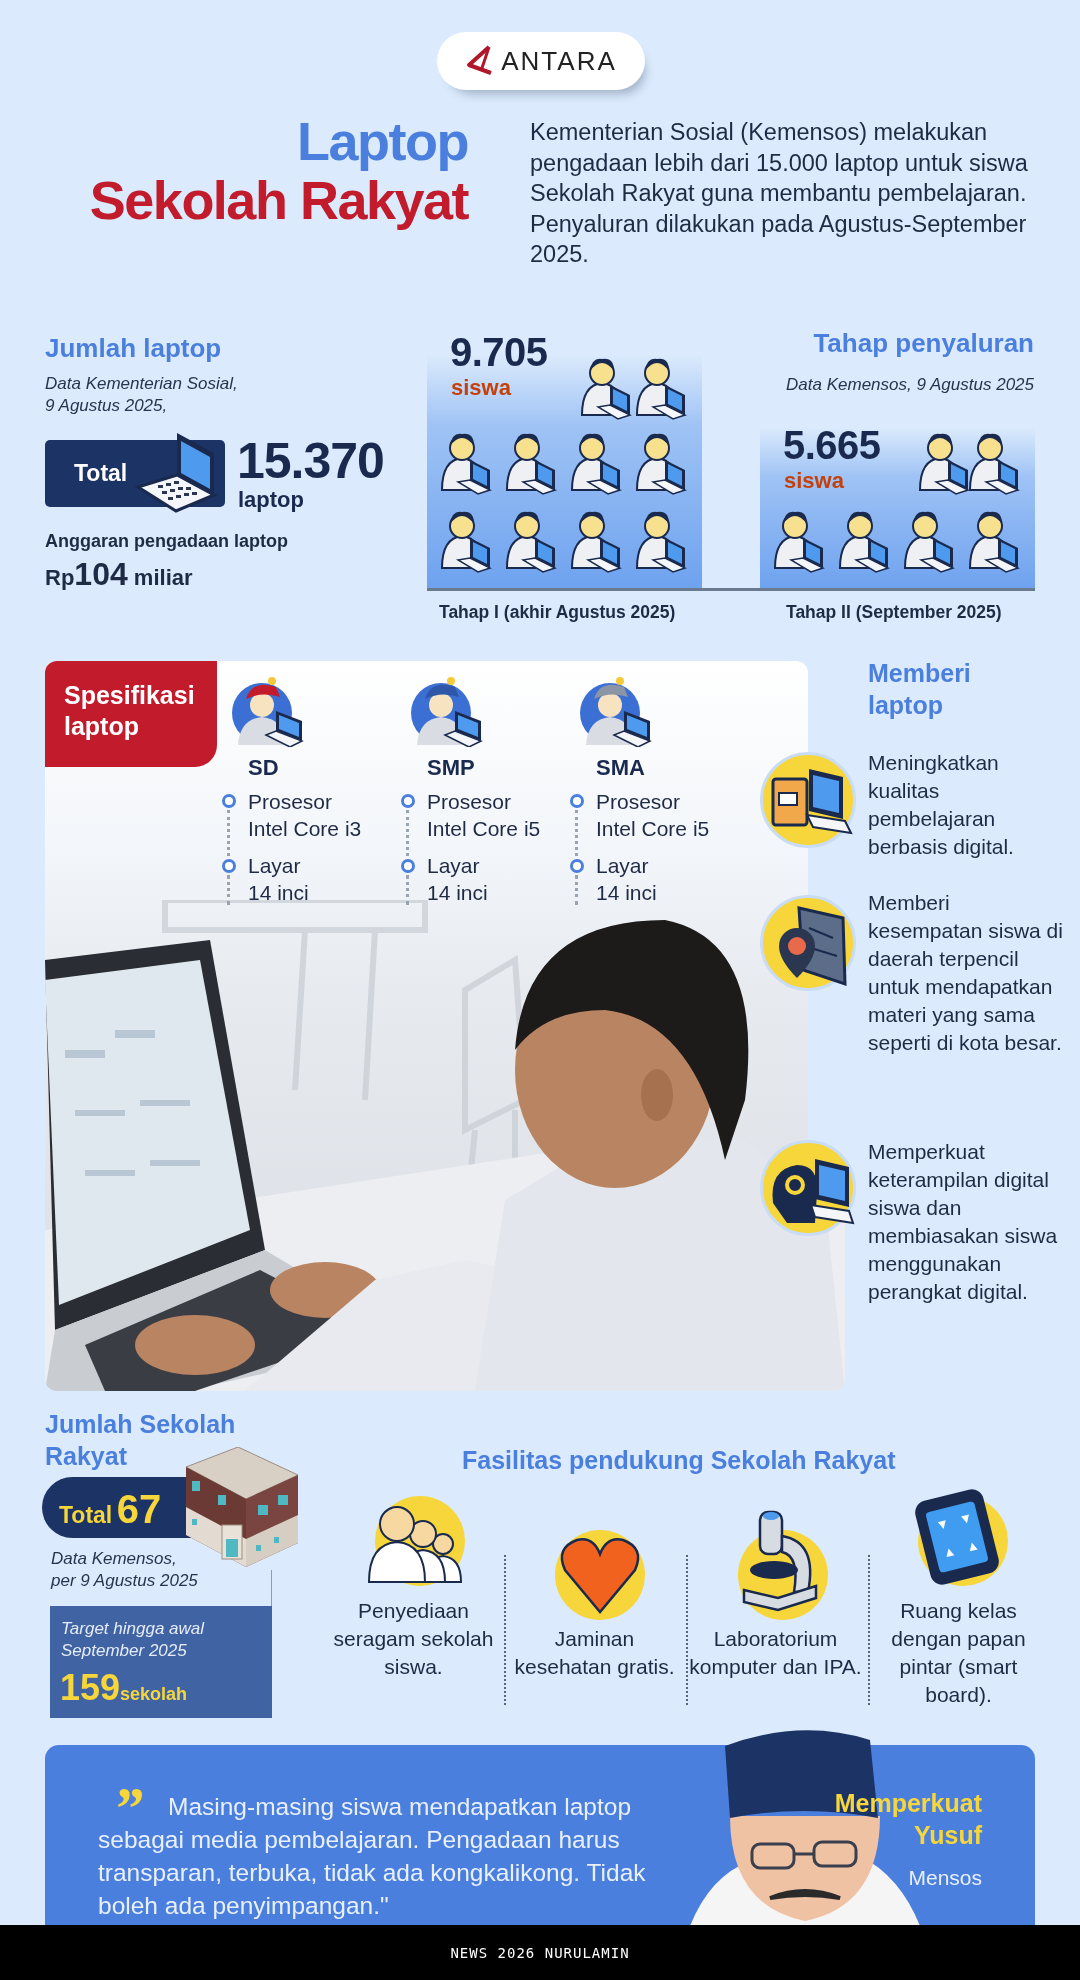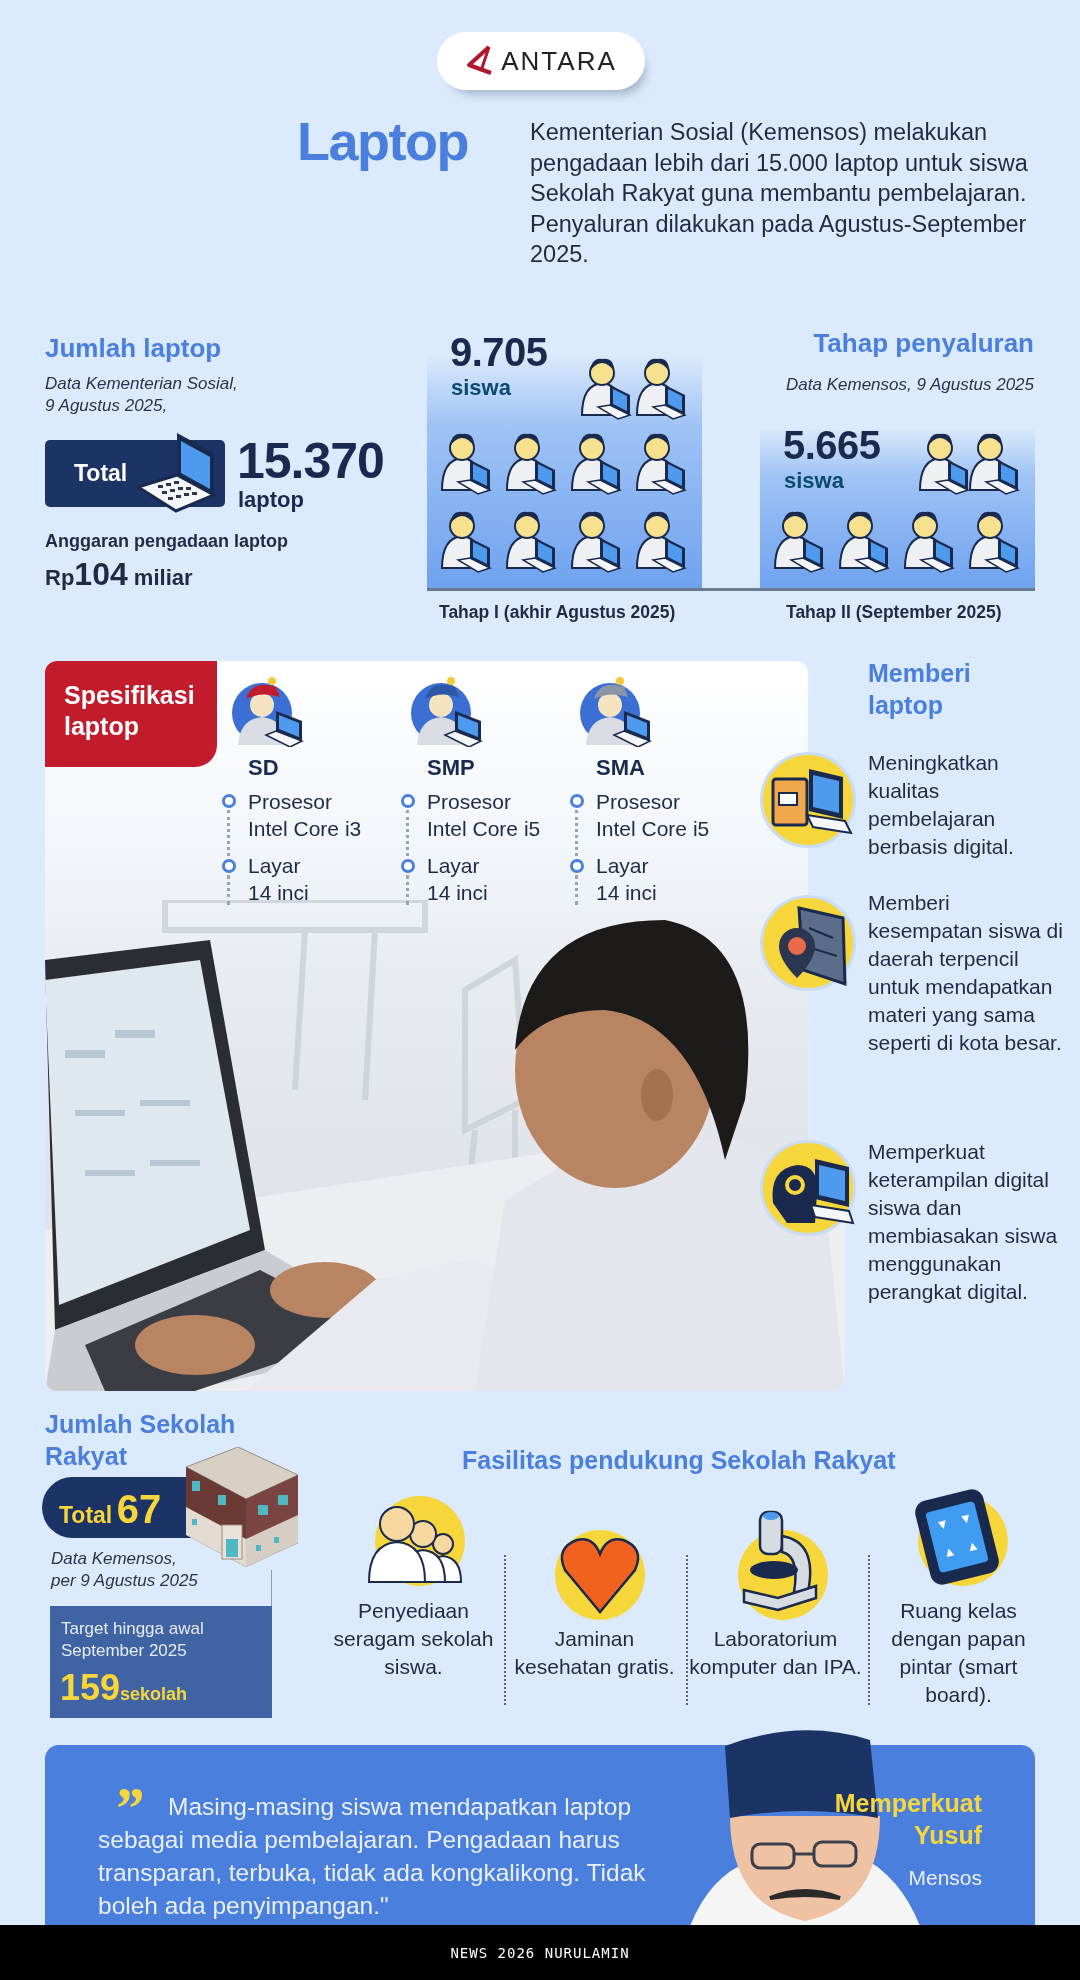--- a/index.html
+++ b/index.html
@@ -40,21 +40,21 @@
   .budget-v { left: 45px; top: 556px; font-weight: 700; color: #1f2b45; font-size: 22px; }
   .budget-v .n { font-size: 32px; }
 
   
   .tahap-h { right: 46px; top: 328px; }
   .tahap-src { right: 46px; top: 375px; font-style: italic; font-size: 17px; color: #28344f; }
   .bar1 { left: 427px; top: 355px; width: 275px; height: 235px; background: linear-gradient(to bottom, #dbeafc 0%, #9fc3f5 30%, #6ea2ef 100%); }
   .bar2 { left: 760px; top: 428px; width: 275px; height: 162px; background: linear-gradient(to bottom, #dbeafc 0%, #9fc3f5 30%, #6ea2ef 100%); }
   .baseline { left: 427px; top: 588px; width: 608px; height: 3px; background: #6b7a8f; }
   .bar-num { font-weight: 700; font-size: 40px; color: #1a2a4e; letter-spacing: -0.5px; }
-  .bar-unit { font-weight: 700; font-size: 22px; color: #0c4a6e; }
+  .bar-unit { font-weight: 700; font-size: 22px; color: #c2410c; }
   .bar-label { font-size: 17.5px; font-weight: 700; color: #1f2b45; }
   .person { position: absolute; width: 56px; height: 66px; }
 
   
   .spec-card { left: 45px; top: 661px; width: 763px; height: 730px; background: linear-gradient(to bottom, #ffffff 0%, #f3f6fa 25%, #e7ebf0 45%, #d9dde3 100%); border-radius: 12px; overflow: hidden; }
   .spec-tag { left: 45px; top: 661px; width: 172px; height: 106px; background: #c11b2c; border-radius: 12px 0 22px 0; }
   .spec-tag-text { left: 64px; top: 680px; color: #fff; font-weight: 700; font-size: 25px; line-height: 31px; }
   .lvl { font-weight: 700; font-size: 22px; color: #1a2a4e; }
   .spec-item { font-size: 21px; line-height: 27px; color: #1f2b45; }
   .dot { width: 14px; height: 14px; border: 3px solid #4a7fde; border-radius: 50%; background: #fff; }
@@ -69,21 +69,21 @@
   .mf-icon { width: 96px; height: 96px; border-radius: 50%; background: #f6d63a; border: 3px solid #c9dcf6; }
 
   
   .js-h { left: 45px; top: 1408px; font-size: 25px; line-height: 32px; }
   .js-pill { left: 42px; top: 1477px; width: 245px; height: 61px; background: #1c3366; border-radius: 31px 0 0 31px; }
   .js-total { left: 59px; top: 1487px; color: #f6d63a; font-weight: 700; }
   .js-total .t { font-size: 23px; }
   .js-total .n { font-size: 40px; }
   .js-src { left: 51px; top: 1548px; font-style: italic; font-size: 17px; line-height: 22px; color: #28344f; }
   .js-target { left: 50px; top: 1606px; width: 222px; height: 112px; background: #3f63a3; }
-  .js-target-l { left: 61px; top: 1618px; color: #e6ecf8; font-size: 17px; line-height: 22px; }
+  .js-target-l { left: 61px; top: 1618px; color: #e6ecf8; font-style: italic; font-size: 17px; line-height: 22px; }
   .js-target-v { left: 60px; top: 1667px; color: #f6d63a; font-weight: 700; }
   .js-target-v .n { font-size: 36px; }
   .js-target-v .u { font-size: 18px; }
   .conn { left: 271px; top: 1570px; width: 1px; height: 38px; background: #8e9cb5; }
 
   
   .fs-h { left: 462px; top: 1446px; font-size: 25px; }
   .fs-col { width: 175px; text-align: center; font-size: 21px; line-height: 28px; color: #1f2b45; }
   .fs-sep { width: 0; border-left: 2px dotted #5b6477; height: 150px; top: 1555px; }
   .fs-icon { width: 90px; height: 90px; border-radius: 50%; background: #f6d63a; }
@@ -105,20 +105,21 @@
 <div class="abs logo-pill">
   <svg width="30" height="32" viewBox="0 0 30 32">
     <path d="M24 2 L4 20 L26 28" fill="none" stroke="#b0172a" stroke-width="4" stroke-linejoin="round"></path>
     <path d="M24 2 L16 26" fill="none" stroke="#b0172a" stroke-width="3"></path>
   </svg>
   <span class="logo-text">ANTARA</span>
 </div>
 
 <div class="abs title">
   <div class="blue">Laptop</div>
+  <div class="red">Sekolah Rakyat</div>
 </div>
 <p class="abs intro">Kementerian Sosial (Kemensos) melakukan pengadaan lebih dari 15.000 laptop untuk siswa Sekolah Rakyat guna membantu pembelajaran. Penyaluran dilakukan pada Agustus-September 2025.</p>
 
 <div class="abs sec-h jl-h">Jumlah laptop</div>
 <div class="abs jl-src">
   <div>Data Kementerian Sosial,</div>
   <div>9 Agustus 2025,</div>
 </div>
 <div class="abs total-box"></div>
 <div class="abs total-label">Total</div>

